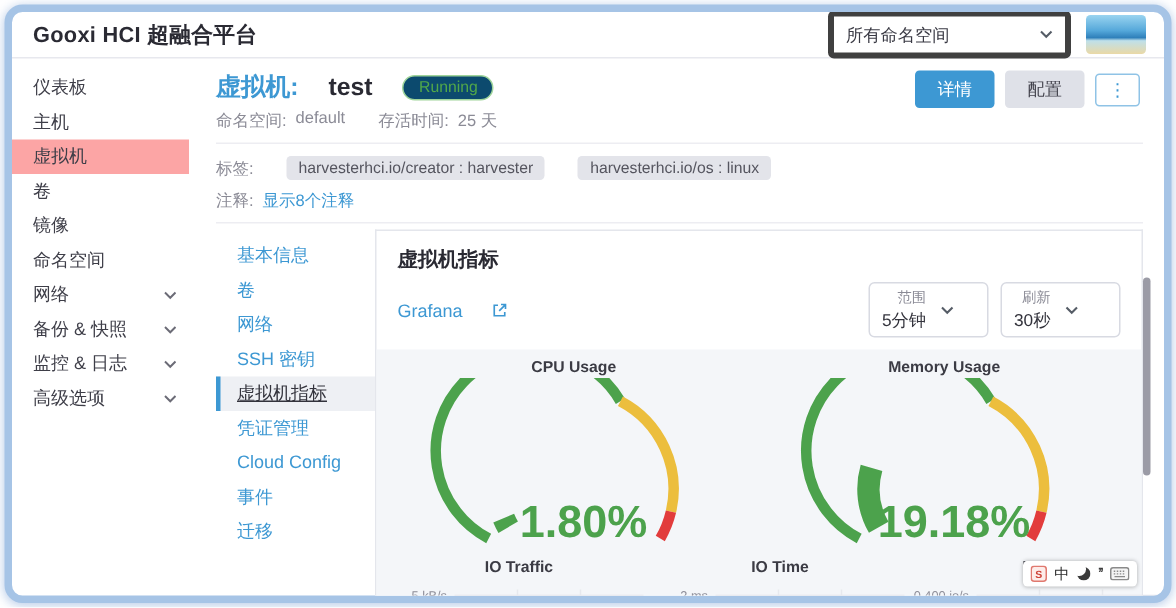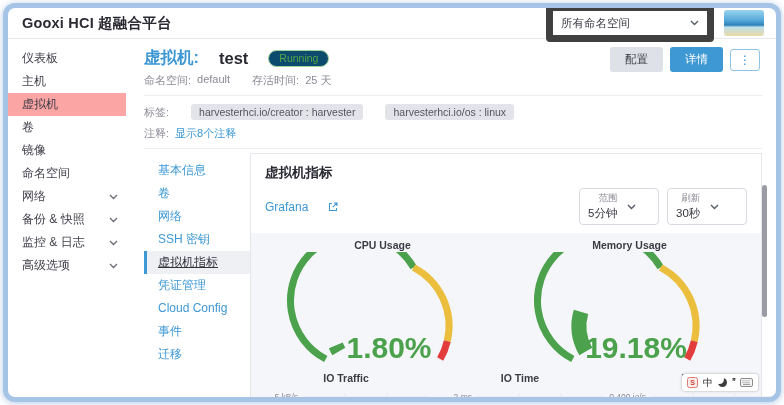--- a/index.html
+++ b/index.html
@@ -5,21 +5,21 @@
   html,body{margin:0;padding:0;background:#fff;}
   .screen{position:relative;width:784px;height:405px;background:#fff;overflow:hidden;
           font-family:"Liberation Sans","DejaVu Sans",sans-serif;color:#2a2a33;}
   .frame{position:absolute;inset:3px;border:5px solid #a6c4e6;border-radius:12px;background:#fff;
          overflow:hidden;box-shadow:0 1px 7px rgba(130,165,215,.6);}
   
   .topbar{height:30px;display:flex;align-items:center;justify-content:space-between;
           padding:0 12px 0 14px;border-bottom:1px solid #e7e8ee;}
   .app-title{font-size:14.5px;font-weight:700;color:#2a2a33;letter-spacing:.2px;}
   .topbar-right{display:flex;align-items:center;gap:10px;}
-  .ns-select{width:138px;height:24px;border:7px solid #404040;border-radius:4px;background:#fff;
+  .ns-select{width:138px;height:24px;border:4px solid #404040;border-radius:4px;background:#fff;
              display:flex;align-items:center;justify-content:space-between;padding:0 8px;font-size:11.5px;color:#3a3a44;cursor:pointer;}
   .avatar{width:40px;height:26px;border-radius:3px;cursor:pointer;
           background:linear-gradient(180deg,#9ad4f0 0%,#55a8da 40%,#2f80ba 58%,#bfe0ea 66%,#ead9a6 100%);}
   
   .body{display:flex;height:359px;}
   .sidebar{width:118px;padding-top:8px;flex:none;}
   .side-item{height:23px;line-height:23px;padding:0 8px 0 14px;font-size:12px;color:#3e3e48;cursor:pointer;
              display:flex;align-items:center;justify-content:space-between;}
   .side-item.active{background:#fca5a5;align-items:center;}
   .chev{flex:none;}
@@ -134,22 +134,22 @@
           </div>
     </nav>
 
     <div class="main">
       <div class="titlerow">
         <span class="res-type">虚拟机:</span>
         <span class="res-name">test</span>
         <span class="badge">Running</span>
       </div>
       <div class="actions">
+        <button class="btn primary">详情</button>
         <button class="btn gray">配置</button>
-        <button class="btn primary">详情</button>
         <button class="btn outline">⋮</button>
       </div>
       <div class="metarow">
         <span>命名空间:</span>
         <span>default</span>
         <span class="gap"></span>
         <span>存活时间:</span>
         <span>25 天</span>
       </div>
       <div class="divider"></div>

